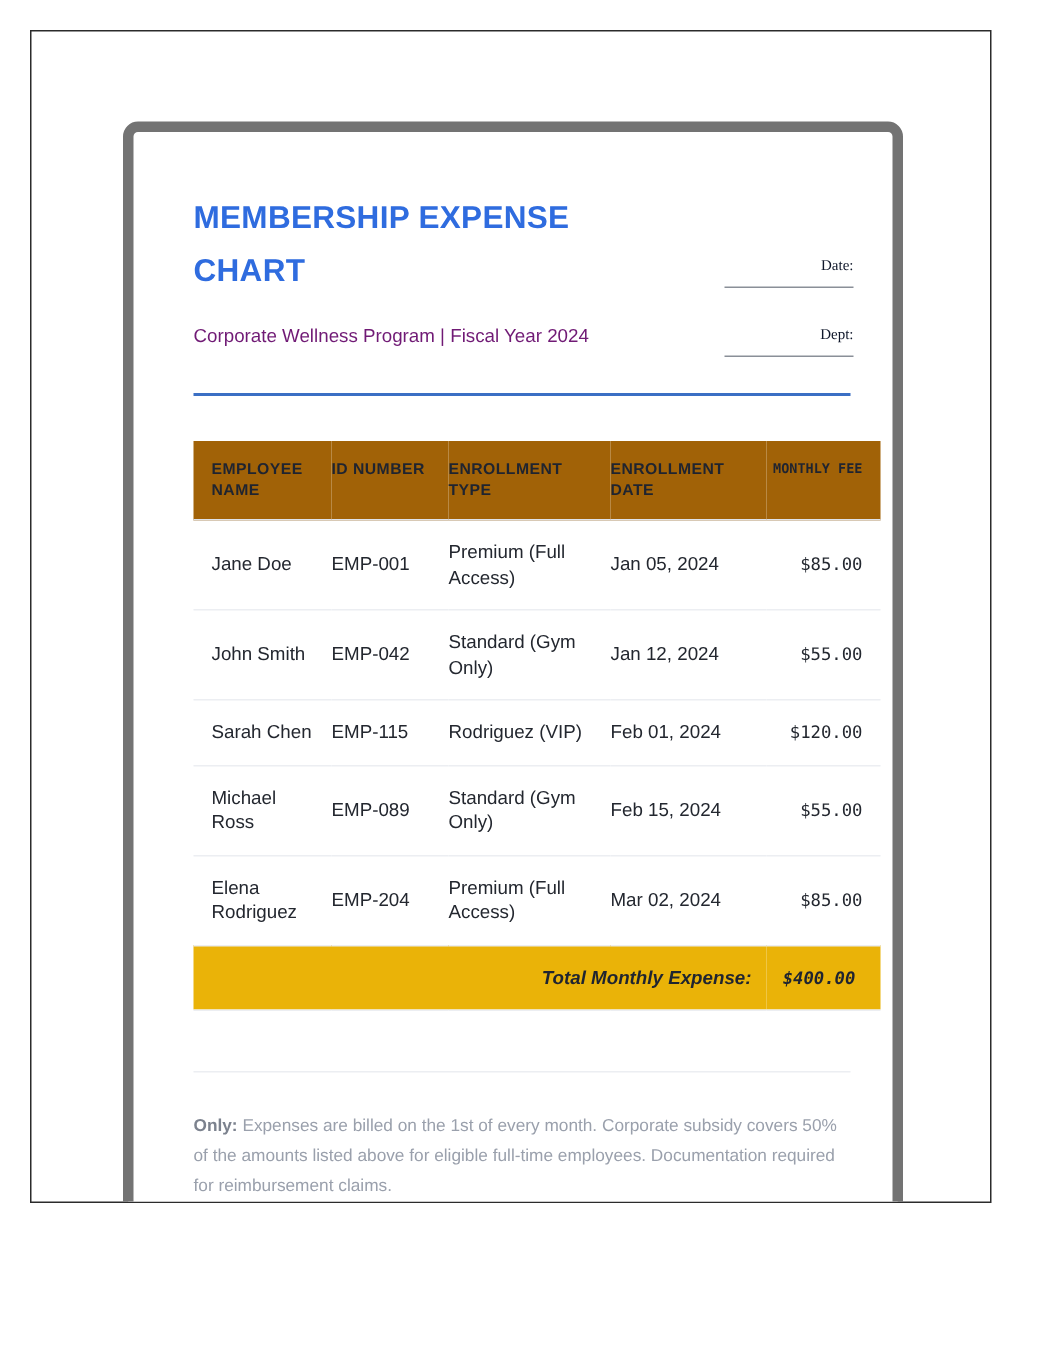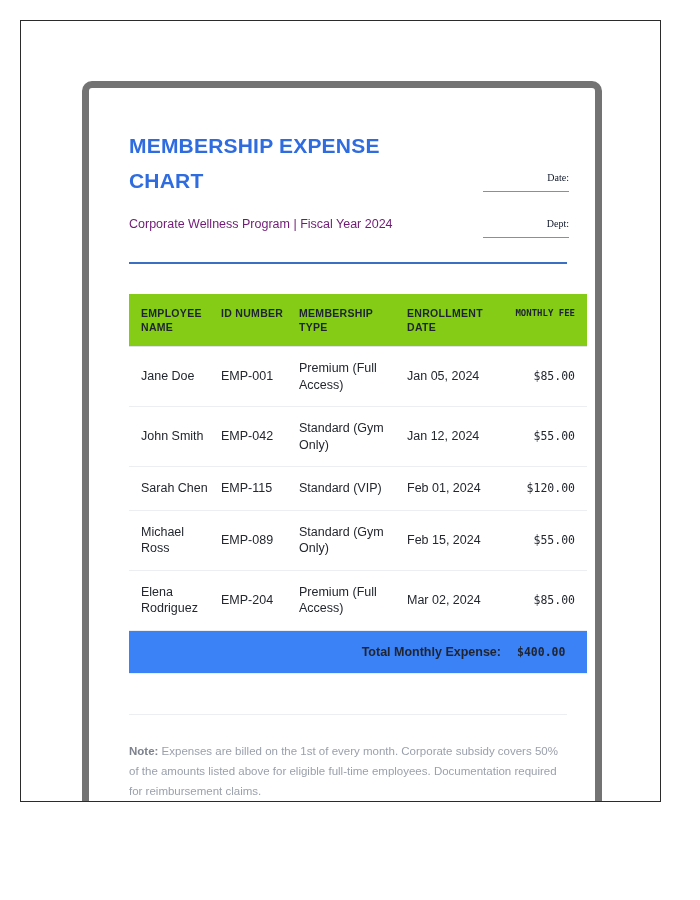--- a/index.html
+++ b/index.html
@@ -104,21 +104,21 @@
 
   
   .expense-table {
     margin-top: 30px;
     width: 458px;
     border-collapse: collapse;
     table-layout: fixed;
   }
 
   .expense-table thead th {
-    background: #84cc16;
+    background: #a16207;
     color: #1f2430;
     font-size: 10.5px;
     font-weight: bold;
     letter-spacing: 0.3px;
     line-height: 14px;
     text-align: left;
     vertical-align: top;
     padding: 12px 6px 12px 0;
     border-bottom: 1px solid #dfe2e8;
   }
@@ -144,33 +144,34 @@
   .expense-table tbody td.num {
     text-align: right;
     padding-right: 12px;
     font-family: "DejaVu Sans Mono", monospace;
     font-size: 11.5px;
   }
   .expense-table tbody td.date { white-space: nowrap; }
 
   
   .expense-table tfoot td {
-    background: #3b82f6;
+    background: #eab308;
     font-size: 12.5px;
     color: #1f2430;
     padding: 14px 6px;
     border-bottom: 1px solid #eceef2;
+    font-style: italic;
   }
   .expense-table tfoot td.total-label {
     text-align: right;
     font-weight: bold;
     padding-right: 10px;
   }
   .expense-table tfoot td.num {
-    text-align: left;
+    text-align: center;
     padding-right: 12px;
     font-family: "DejaVu Sans Mono", monospace;
     font-size: 11.5px;
     font-weight: bold;
   }
 
   
   .note-divider {
     margin-top: 40px;
     width: 438px;
@@ -229,21 +230,21 @@
             <col class="c-id">
             <col class="c-type">
           <col class="c-date">
             <col class="c-fee">
         </colgroup>
 
         <thead>
           <tr>
             <th>EMPLOYEE NAME</th>
             <th>ID NUMBER</th>
-            <th>MEMBERSHIP TYPE</th>
+            <th>ENROLLMENT TYPE</th>
             <th>ENROLLMENT DATE</th>
             <th class="num">MONTHLY FEE</th>
           </tr>
         </thead>
 
         <tbody>
           <tr>
             <td>Jane Doe</td>
             <td>EMP-001</td>
             <td>Premium (Full Access)</td>
@@ -253,21 +254,21 @@
           <tr>
             <td>John Smith</td>
             <td>EMP-042</td>
             <td>Standard (Gym Only)</td>
             <td class="date">Jan 12, 2024</td>
             <td class="num">$55.00</td>
           </tr>
           <tr>
             <td>Sarah Chen</td>
             <td>EMP-115</td>
-            <td>Standard (VIP)</td>
+            <td>Rodriguez (VIP)</td>
             <td class="date">Feb 01, 2024</td>
             <td class="num">$120.00</td>
           </tr>
           <tr>
             <td>Michael Ross</td>
             <td>EMP-089</td>
             <td>Standard (Gym Only)</td>
             <td class="date">Feb 15, 2024</td>
             <td class="num">$55.00</td>
           </tr>
@@ -284,18 +285,18 @@
           <tr>
             <td class="total-label" colspan="4">Total Monthly Expense:</td>
             <td class="num">$400.00</td>
           </tr>
         </tfoot>
       </table>
 
       <div class="note-divider"></div>
 
       <div class="note">
-        <b>Note:</b><span> Expenses are billed on the 1st of every month. Corporate subsidy covers 50% of the amounts listed above for eligible full-time employees. Documentation required for reimbursement claims.</span>
+        <b>Only:</b><span> Expenses are billed on the 1st of every month. Corporate subsidy covers 50% of the amounts listed above for eligible full-time employees. Documentation required for reimbursement claims.</span>
       </div>
 
     </div>
   </div>
 </div>
 
 </body></html>

